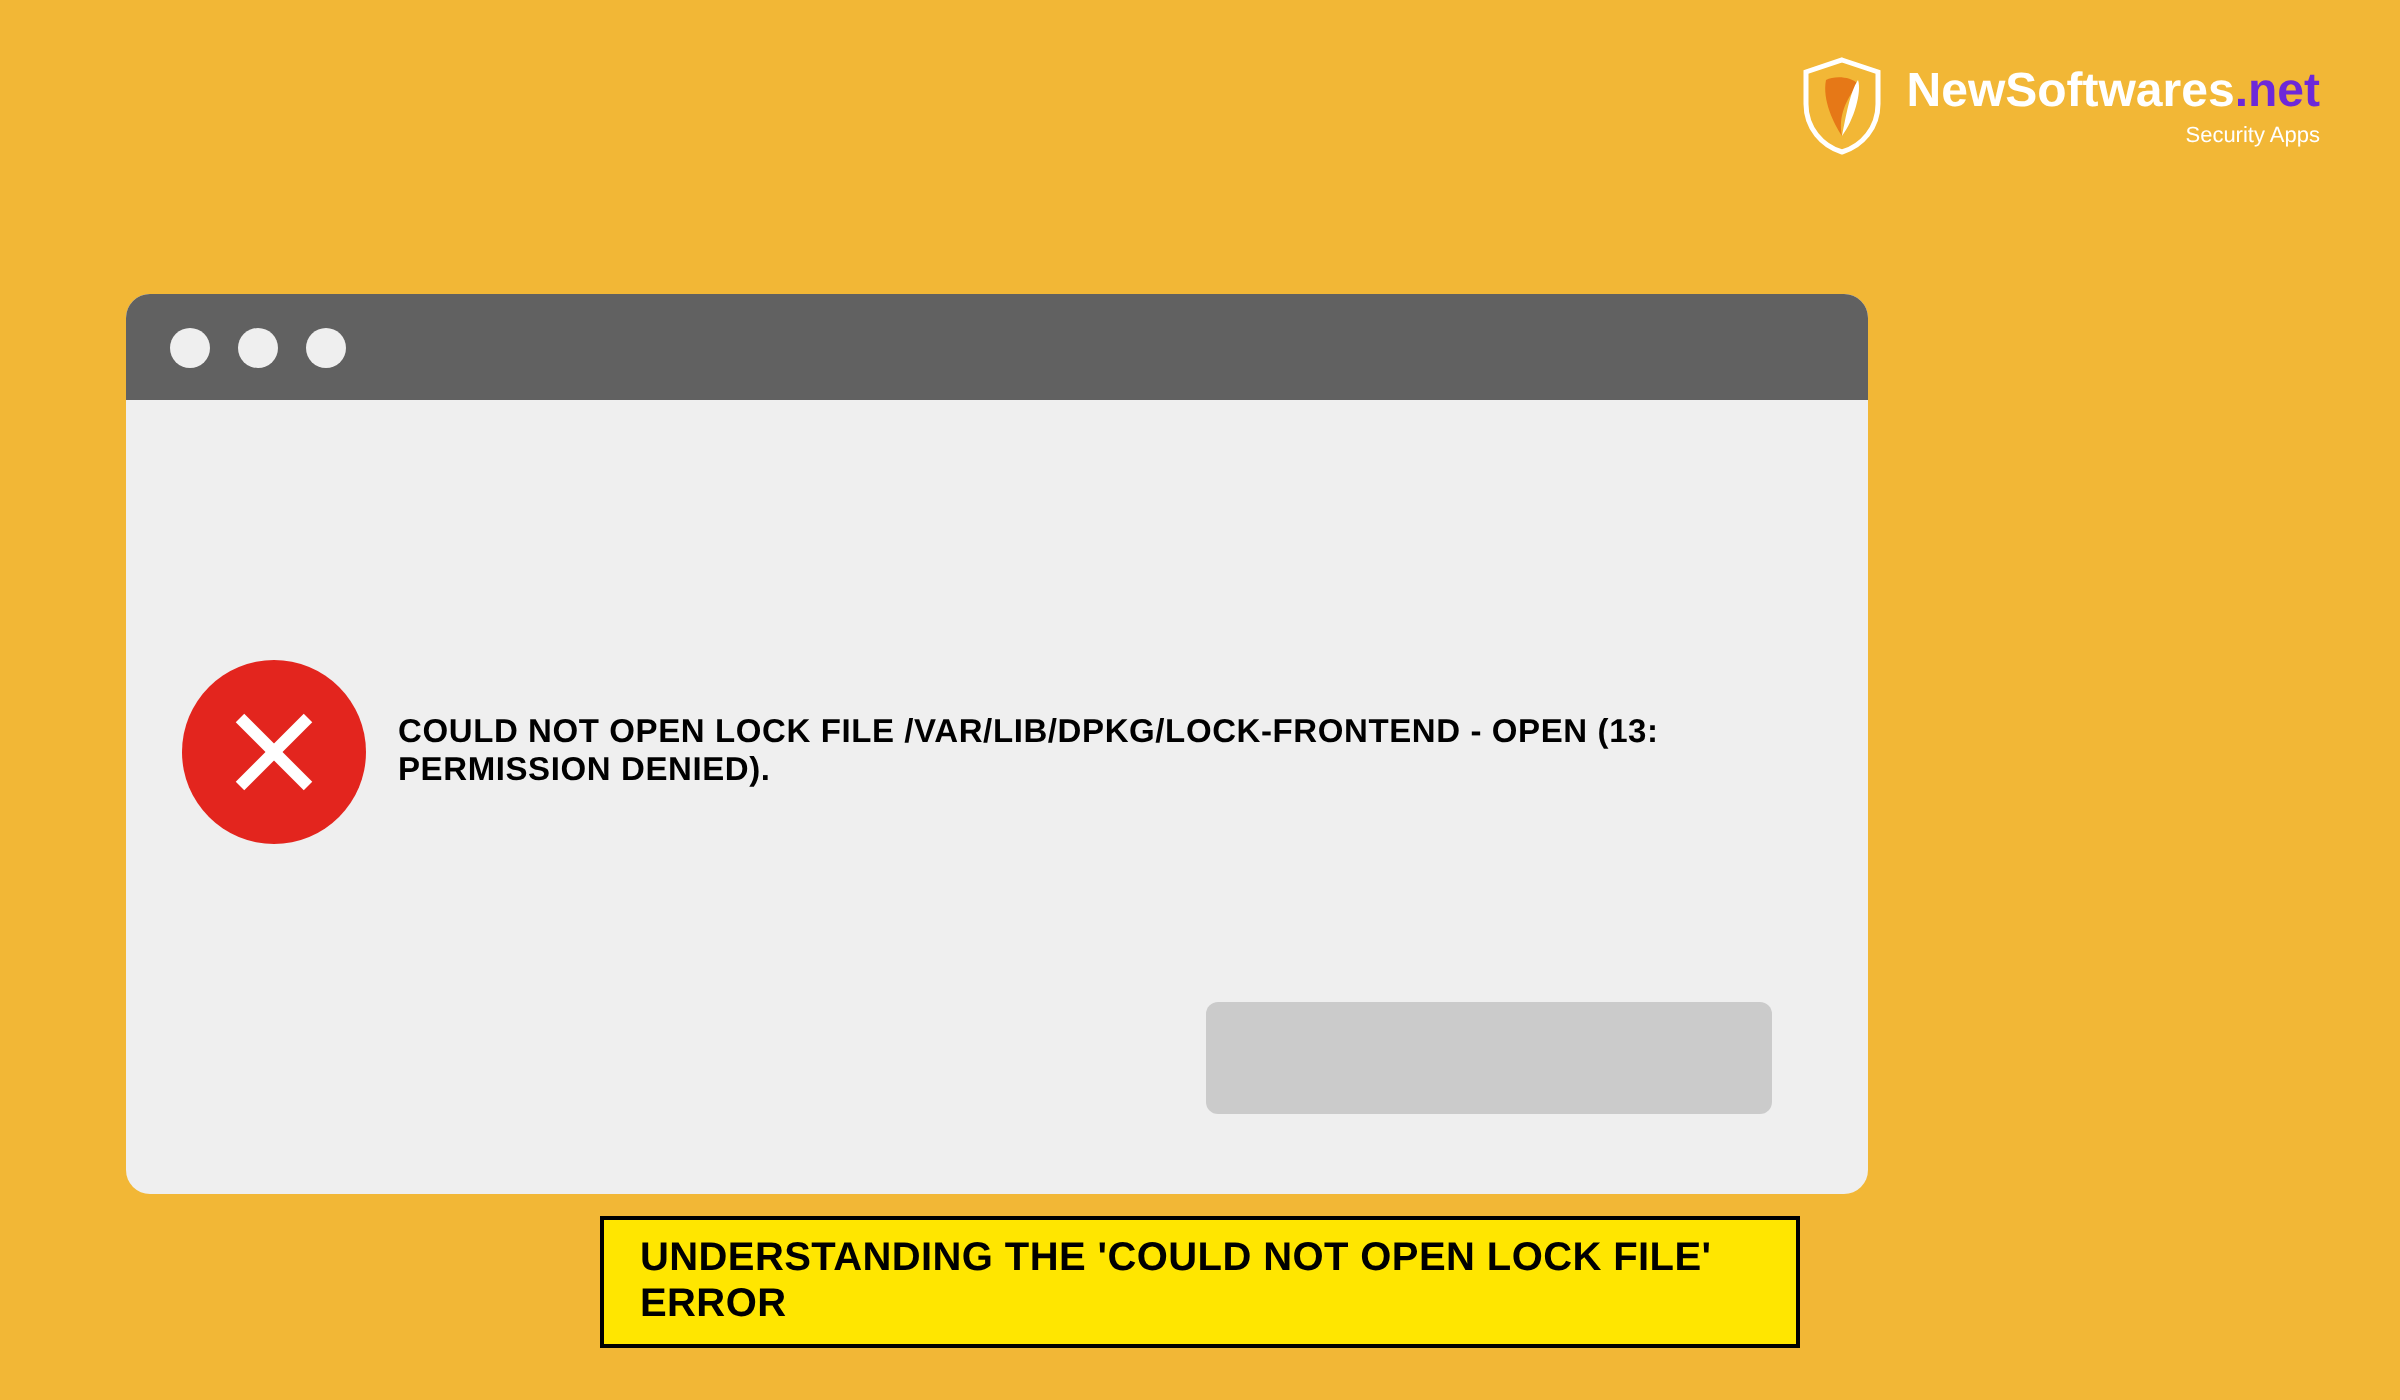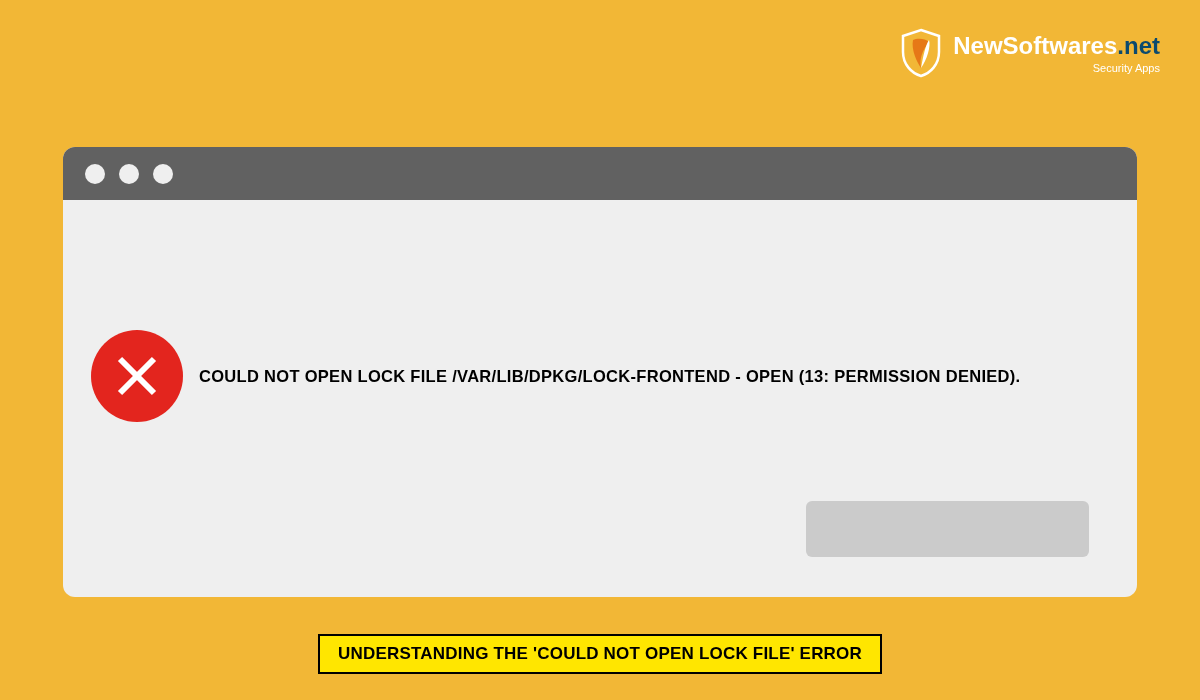--- a/index.html
+++ b/index.html
@@ -28,34 +28,34 @@
       flex-direction: column;
     }
     .logo-main {
       display: flex;
       align-items: flex-start;
       color: #fff;
       font-size: 24px;
       font-weight: bold;
     }
     .logo-main .dotnet {
-      color: #0c4a6e;
+      color: #6d28d9;
       font-weight: bold;
     }
     .logo-sub {
       color: #fff;
       font-size: 11px;
       text-align: right;
       margin-top: 2px;
     }
     .browser-window {
       position: absolute;
       left: 63px;
       top: 147px;
-      width: 1074px;
+      width: 871px;
       height: 450px;
       background: #efefef;
       border-radius: 12px;
       overflow: hidden;
     }
     .browser-titlebar {
       background: #616161;
       height: 53px;
       display: flex;
       align-items: center;
@@ -114,21 +114,21 @@
     .caption-bar {
       position: absolute;
       left: 50%;
       transform: translateX(-50%);
       bottom: 26px;
       background: #ffe600;
       border: 2px solid #000;
       padding: 8px 18px;
     }
     .caption-text {
-      font-size: 17px;
+      font-size: 20px;
       font-weight: 900;
       color: #000;
       letter-spacing: 0.2px;
     }
   </style>
 </head>
 <body>
 
 <div class="logo">
   <svg class="logo-icon" viewBox="0 0 44 50">

